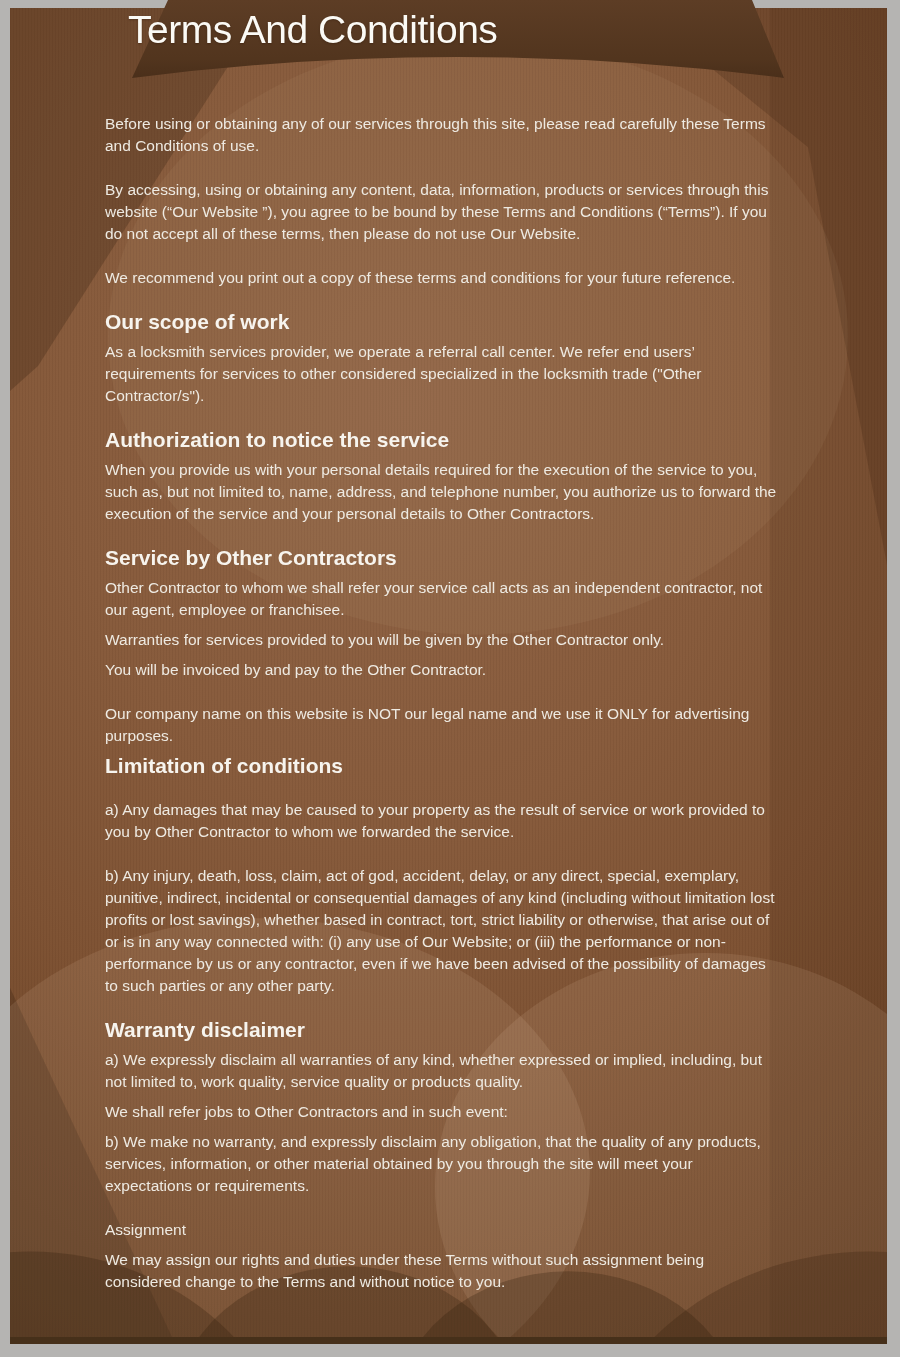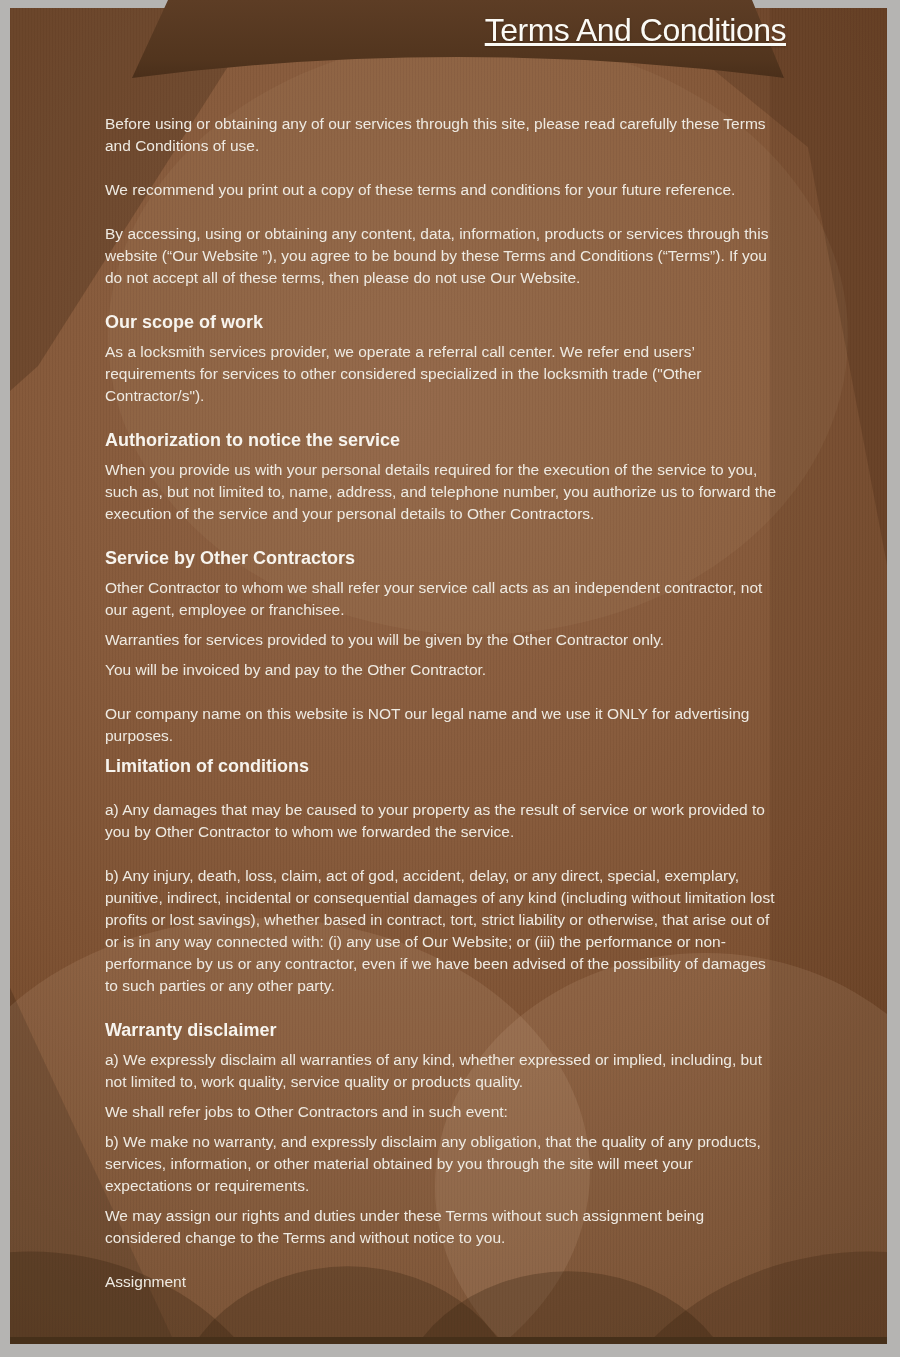--- a/index.html
+++ b/index.html
@@ -28,44 +28,43 @@
   .ribbon{
     position:absolute;
     left:128px;top:0;
     width:658px;height:86px;
     z-index:4;
   }
   .ribbon svg{position:absolute;left:0;top:0;display:block;}
   .page-title{
     position:absolute;
     left:0;right:0;top:2px;
-    text-align:right;
-    font-size:32px;
+    text-align:left;
+    font-size:39px;
     line-height:56px;
     letter-spacing:-0.5px;
     color:#fbfaf5;
     text-shadow:0 1px 2px rgba(40,20,5,0.35);
     white-space:nowrap;
-    text-decoration:underline;
   }
   
   .content{
     position:absolute;
     left:97px;top:105px;
     width:694px;
     z-index:3;
     color:#eeeae2;
     font-size:15.5px;
     line-height:22px;
   }
   .block{margin:8px;}
   .block.gap{margin-top:22px;}
   .heading{
     font-weight:bold;
-    font-size:18px;
+    font-size:21px;
     color:#f7f4ee;
   }
   .plain-heading{font-weight:normal;}
 </style>
 </head>
 <body>
 
 <div class="stage">
 
   <div class="panel">
@@ -94,35 +93,35 @@
           <stop offset="1" stop-color="#4a2f1a"></stop>
         </linearGradient>
       </defs>
       <path d="M 40,0 L 624,0 L 656,78 Q 329,36 4,78 Z" fill="url(#ribGrad)"></path>
     </svg>
     <div class="page-title">Terms And Conditions</div>
   </div>
 
   <div class="content">
       <div class="block text">Before using or obtaining any of our services through this site, please read carefully these Terms and Conditions of use.</div>
+      <div class="block text gap">By accessing, using or obtaining any content, data, information, products or services through this website (“Our Website ”), you agree to be bound by these Terms and Conditions (“Terms”). If you do not accept all of these terms, then please do not use Our Website.</div>
       <div class="block text gap">We recommend you print out a copy of these terms and conditions for your future reference.</div>
-      <div class="block text gap">By accessing, using or obtaining any content, data, information, products or services through this website (“Our Website ”), you agree to be bound by these Terms and Conditions (“Terms”). If you do not accept all of these terms, then please do not use Our Website.</div>
       <div class="block heading gap">Our scope of work</div>
       <div class="block text">As a locksmith services provider, we operate a referral call center. We refer end users’ requirements for services to other considered specialized in the locksmith trade ("Other Contractor/s").</div>
       <div class="block heading gap">Authorization to notice the service</div>
       <div class="block text">When you provide us with your personal details required for the execution of the service to you, such as, but not limited to, name, address, and telephone number, you authorize us to forward the execution of the service and your personal details to Other Contractors.</div>
       <div class="block heading gap">Service by Other Contractors</div>
       <div class="block text">Other Contractor to whom we shall refer your service call acts as an independent contractor, not our agent, employee or franchisee.</div>
       <div class="block text">Warranties for services provided to you will be given by the Other Contractor only.</div>
       <div class="block text">You will be invoiced by and pay to the Other Contractor.</div>
       <div class="block text gap">Our company name on this website is NOT our legal name and we use it ONLY for advertising purposes.</div>
       <div class="block heading">Limitation of conditions</div>
       <div class="block text gap">a) Any damages that may be caused to your property as the result of service or work provided to you by Other Contractor to whom we forwarded the service.</div>
       <div class="block text gap">b) Any injury, death, loss, claim, act of god, accident, delay, or any direct, special, exemplary, punitive, indirect, incidental or consequential damages of any kind (including without limitation lost profits or lost savings), whether based in contract, tort, strict liability or otherwise, that arise out of or is in any way connected with: (i) any use of Our Website; or (iii) the performance or non-performance by us or any contractor, even if we have been advised of the possibility of damages to such parties or any other party.</div>
       <div class="block heading gap">Warranty disclaimer</div>
       <div class="block text">a) We expressly disclaim all warranties of any kind, whether expressed or implied, including, but not limited to, work quality, service quality or products quality.</div>
       <div class="block text">We shall refer jobs to Other Contractors and in such event:</div>
       <div class="block text">b) We make no warranty, and expressly disclaim any obligation, that the quality of any products, services, information, or other material obtained by you through the site will meet your expectations or requirements.</div>
+      <div class="block plain-heading gap">Assignment</div>
       <div class="block text">We may assign our rights and duties under these Terms without such assignment being considered change to the Terms and without notice to you.</div>
-      <div class="block plain-heading gap">Assignment</div>
     </div>
 
 </div>
 
 </body></html>

